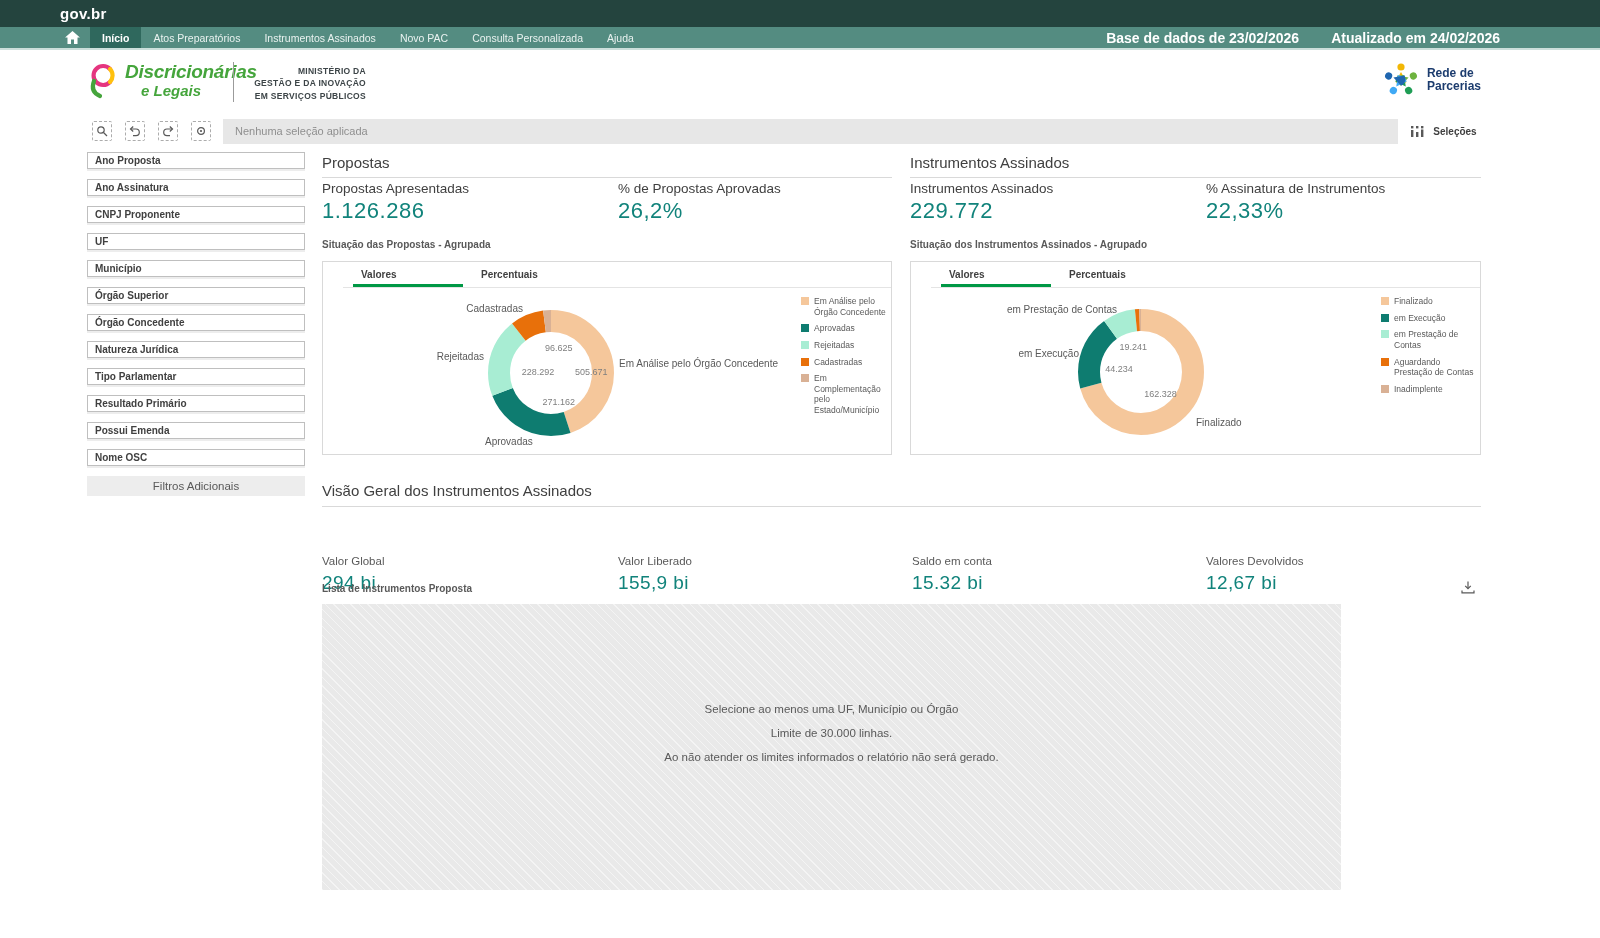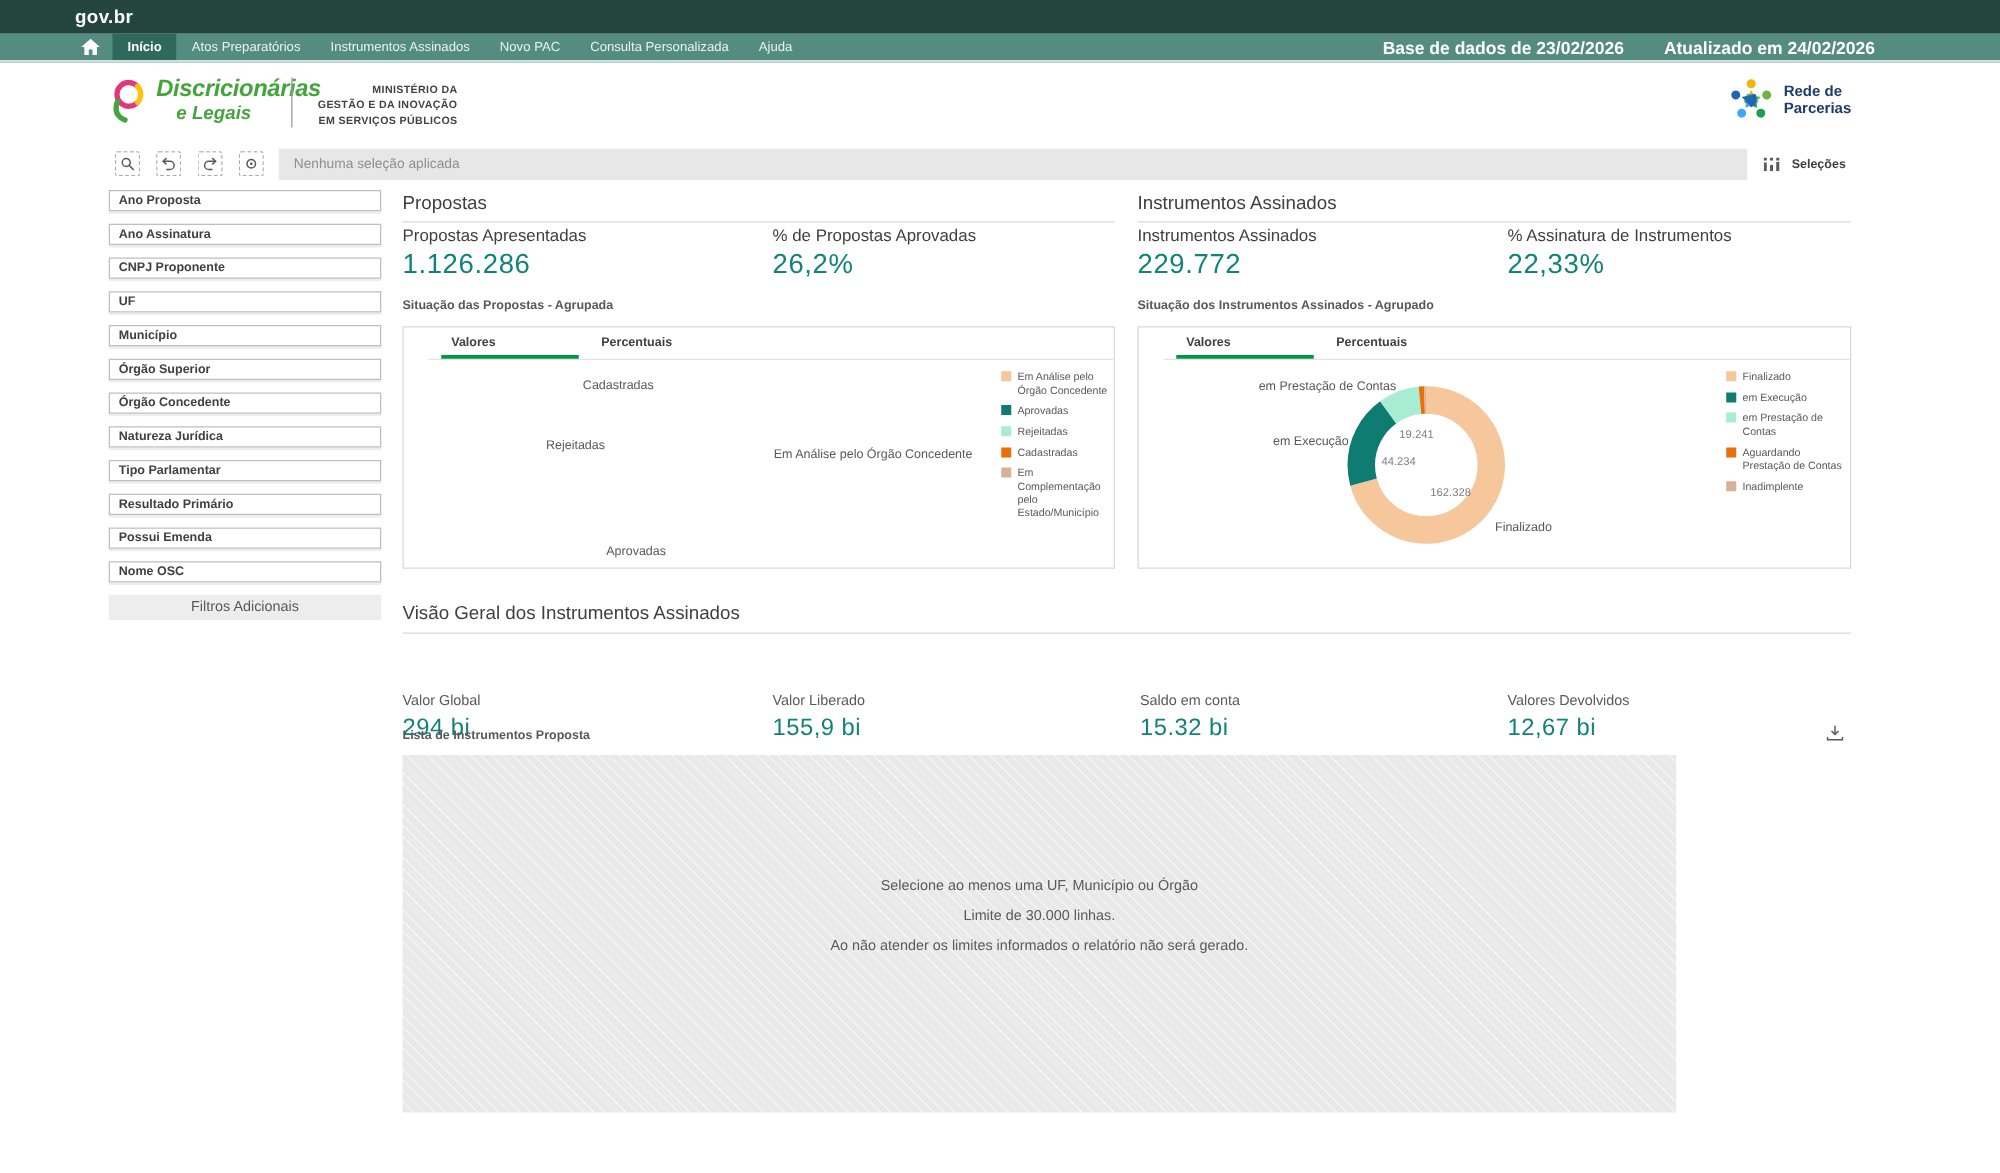--- a/index.html
+++ b/index.html
@@ -245,20 +245,33 @@
       <div class="k-value">26,2%</div>
     </div>
     <div class="chart-caption">Situação das Propostas - Agrupada</div>
 
     <div class="chart-card">
       <div class="tabs">
         <div class="tab active">Valores</div>
         <div class="tab">Percentuais</div>
       </div>
 
+      <div class="donut-wrap">
+        <svg viewBox="0 0 130 130" width="130" height="130">
+            <circle cx="65" cy="65" r="52" fill="none" stroke="#F5C79B" stroke-width="22" stroke-dasharray="146.69069762766657 326.7256359733385" stroke-dashoffset="0" transform="rotate(-90 65 65)"></circle>
+            <circle cx="65" cy="65" r="52" fill="none" stroke="#0E7C70" stroke-width="22" stroke-dasharray="78.66170484388726 326.7256359733385" stroke-dashoffset="-146.69069762766657" transform="rotate(-90 65 65)"></circle>
+            <circle cx="65" cy="65" r="52" fill="none" stroke="#A8EDD3" stroke-width="22" stroke-dasharray="66.22549591100785 326.7256359733385" stroke-dashoffset="-225.35240247155383" transform="rotate(-90 65 65)"></circle>
+            <circle cx="65" cy="65" r="52" fill="none" stroke="#E8700A" stroke-width="22" stroke-dasharray="28.0300603718095 326.7256359733385" stroke-dashoffset="-291.57789838256167" transform="rotate(-90 65 65)"></circle>
+            <circle cx="65" cy="65" r="52" fill="none" stroke="#D9B195" stroke-width="22" stroke-dasharray="7.117677218967326 326.7256359733385" stroke-dashoffset="-319.60795875437117" transform="rotate(-90 65 65)"></circle>
+          </svg>
+        <div class="val-label" style="left:56%; top:31%">96.625</div>
+        <div class="val-label" style="left:40%; top:49%">228.292</div>
+        <div class="val-label" style="left:81%; top:49%">505.671</div>
+        <div class="val-label" style="left:56%; top:72%">271.162</div>
+      </div>
 
       <div class="cat-label" style="right:368px; top:41px">Cadastradas</div>
       <div class="cat-label" style="right:407px; top:89px">Rejeitadas</div>
       <div class="cat-label" style="left:162px; top:174px">Aprovadas</div>
       <div class="cat-label" style="left:296px; top:96px">Em Análise pelo Órgão Concedente</div>
 
       <div class="legend">
         <div class="legend-item">
             <span class="swatch" style="background: rgb(245, 199, 155);"></span>
             <span>Em Análise pelo Órgão Concedente</span>

